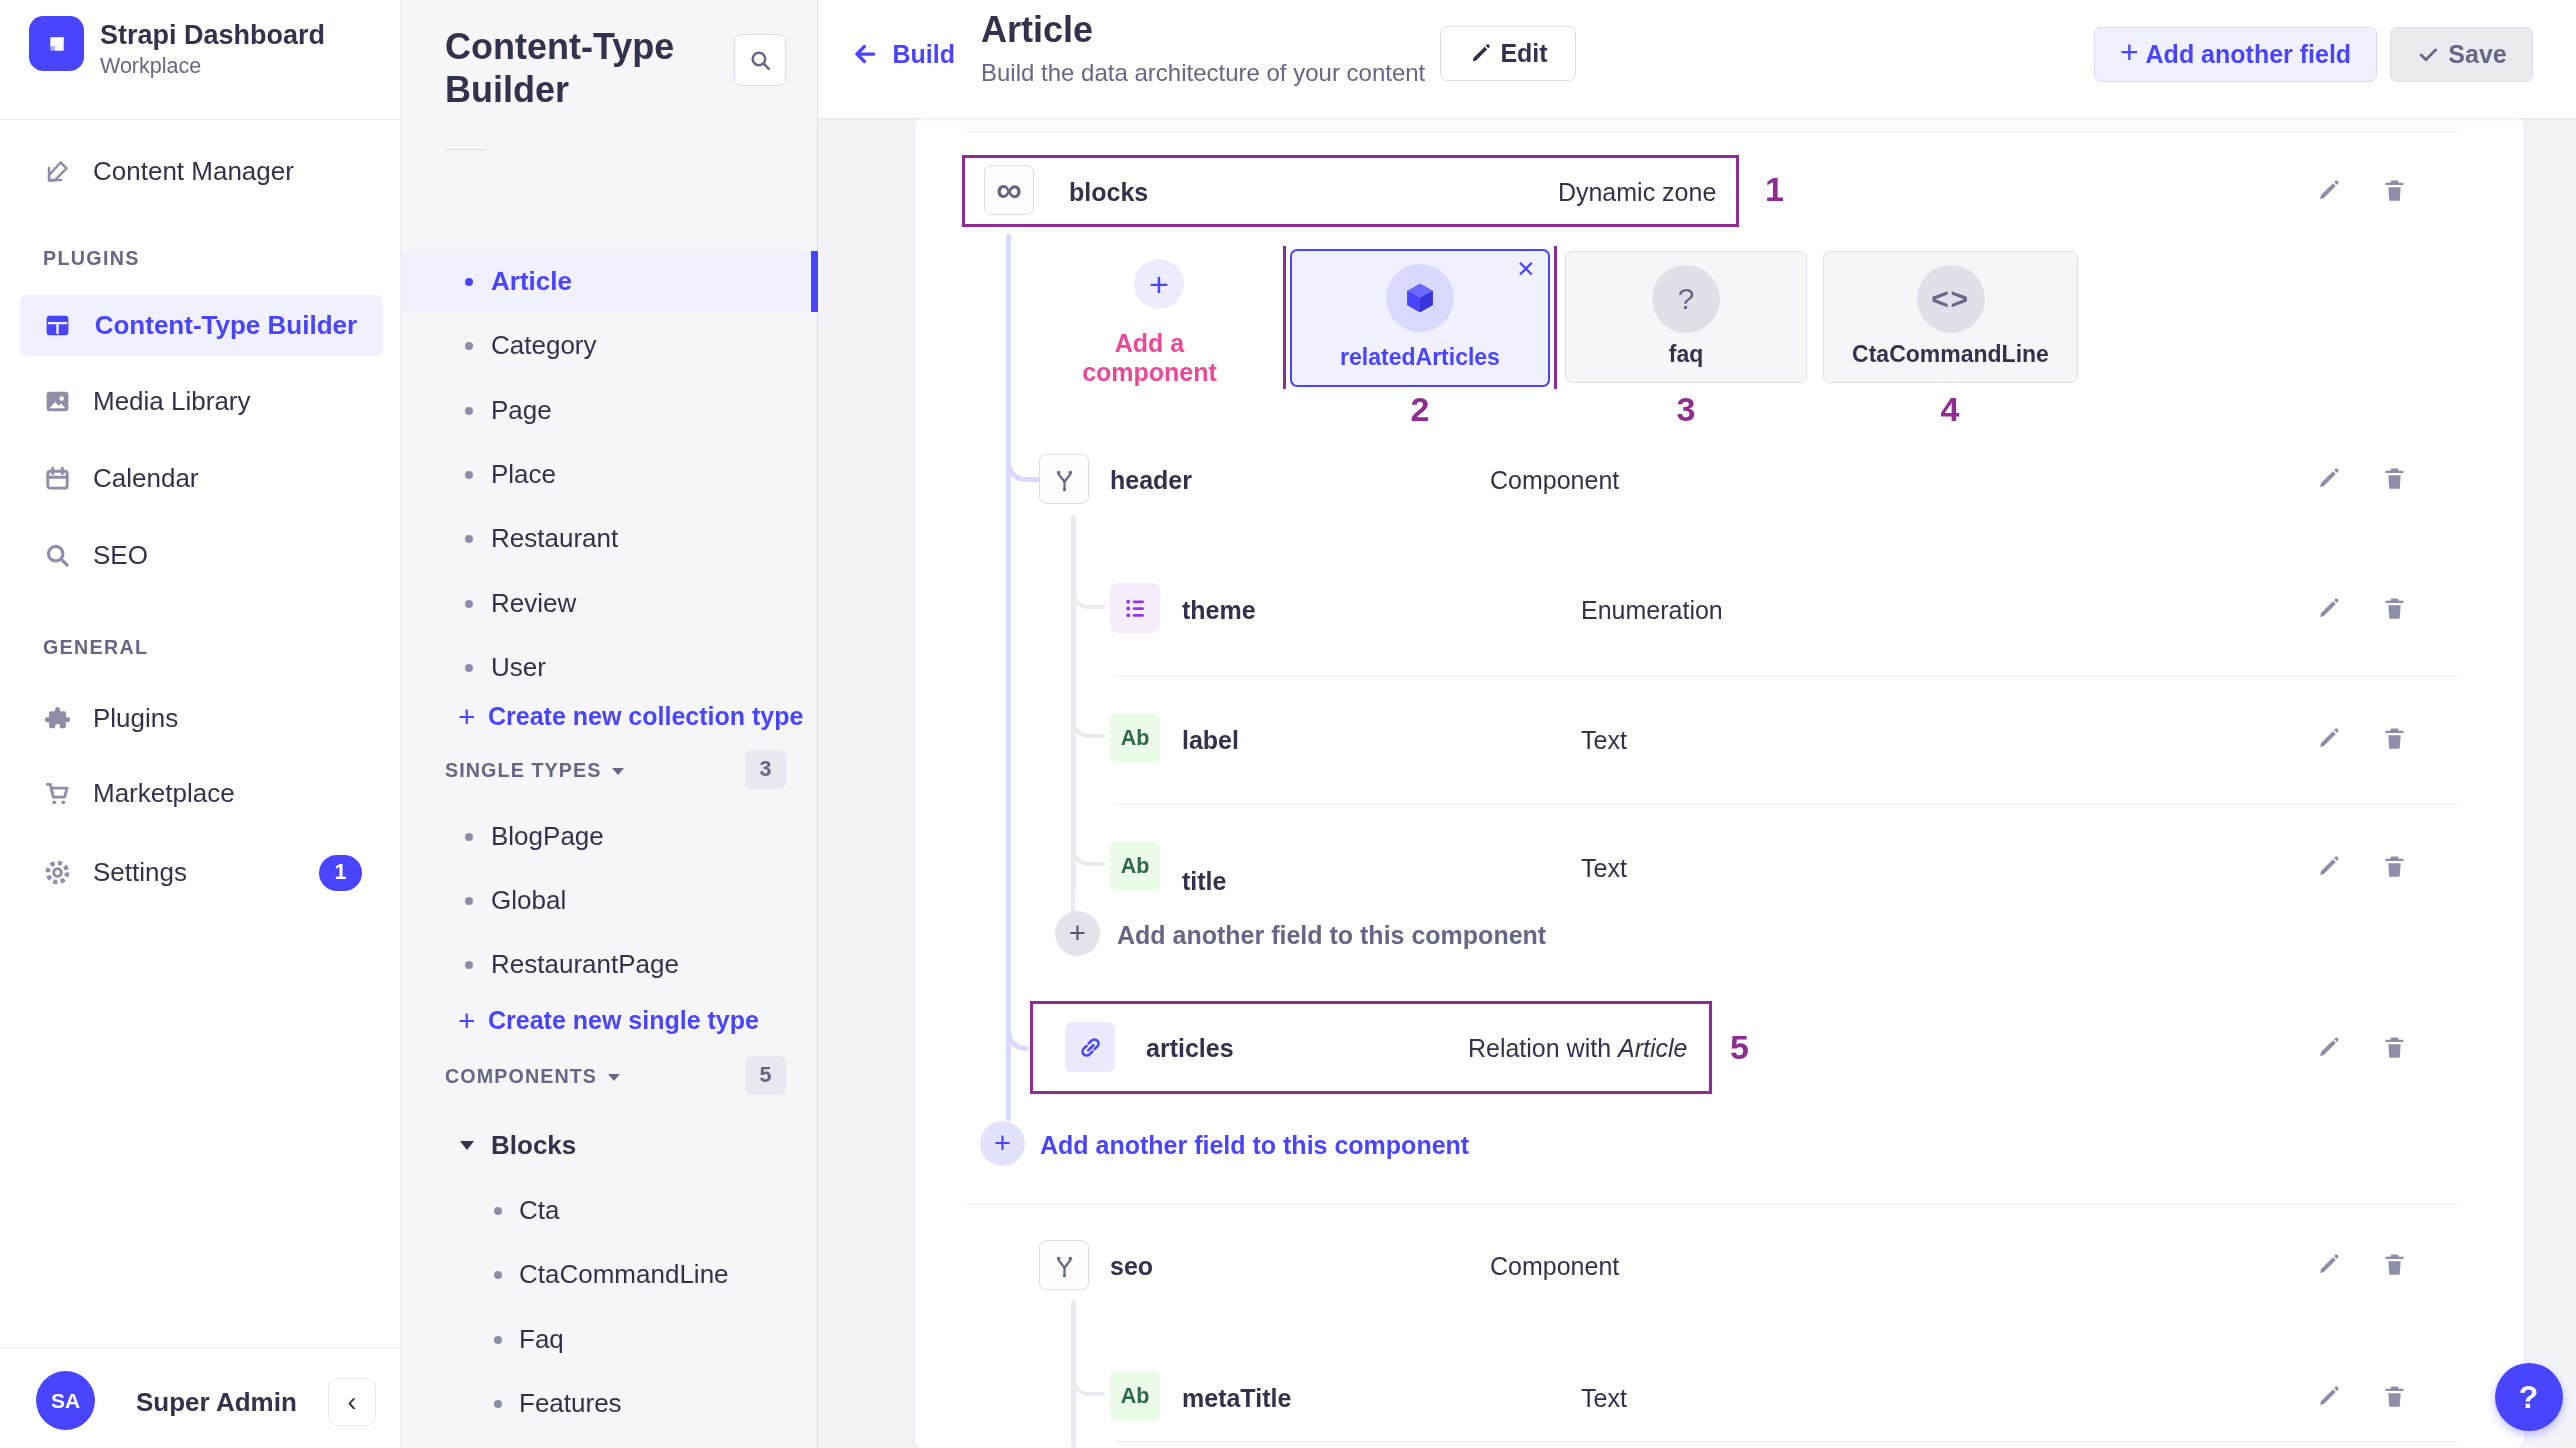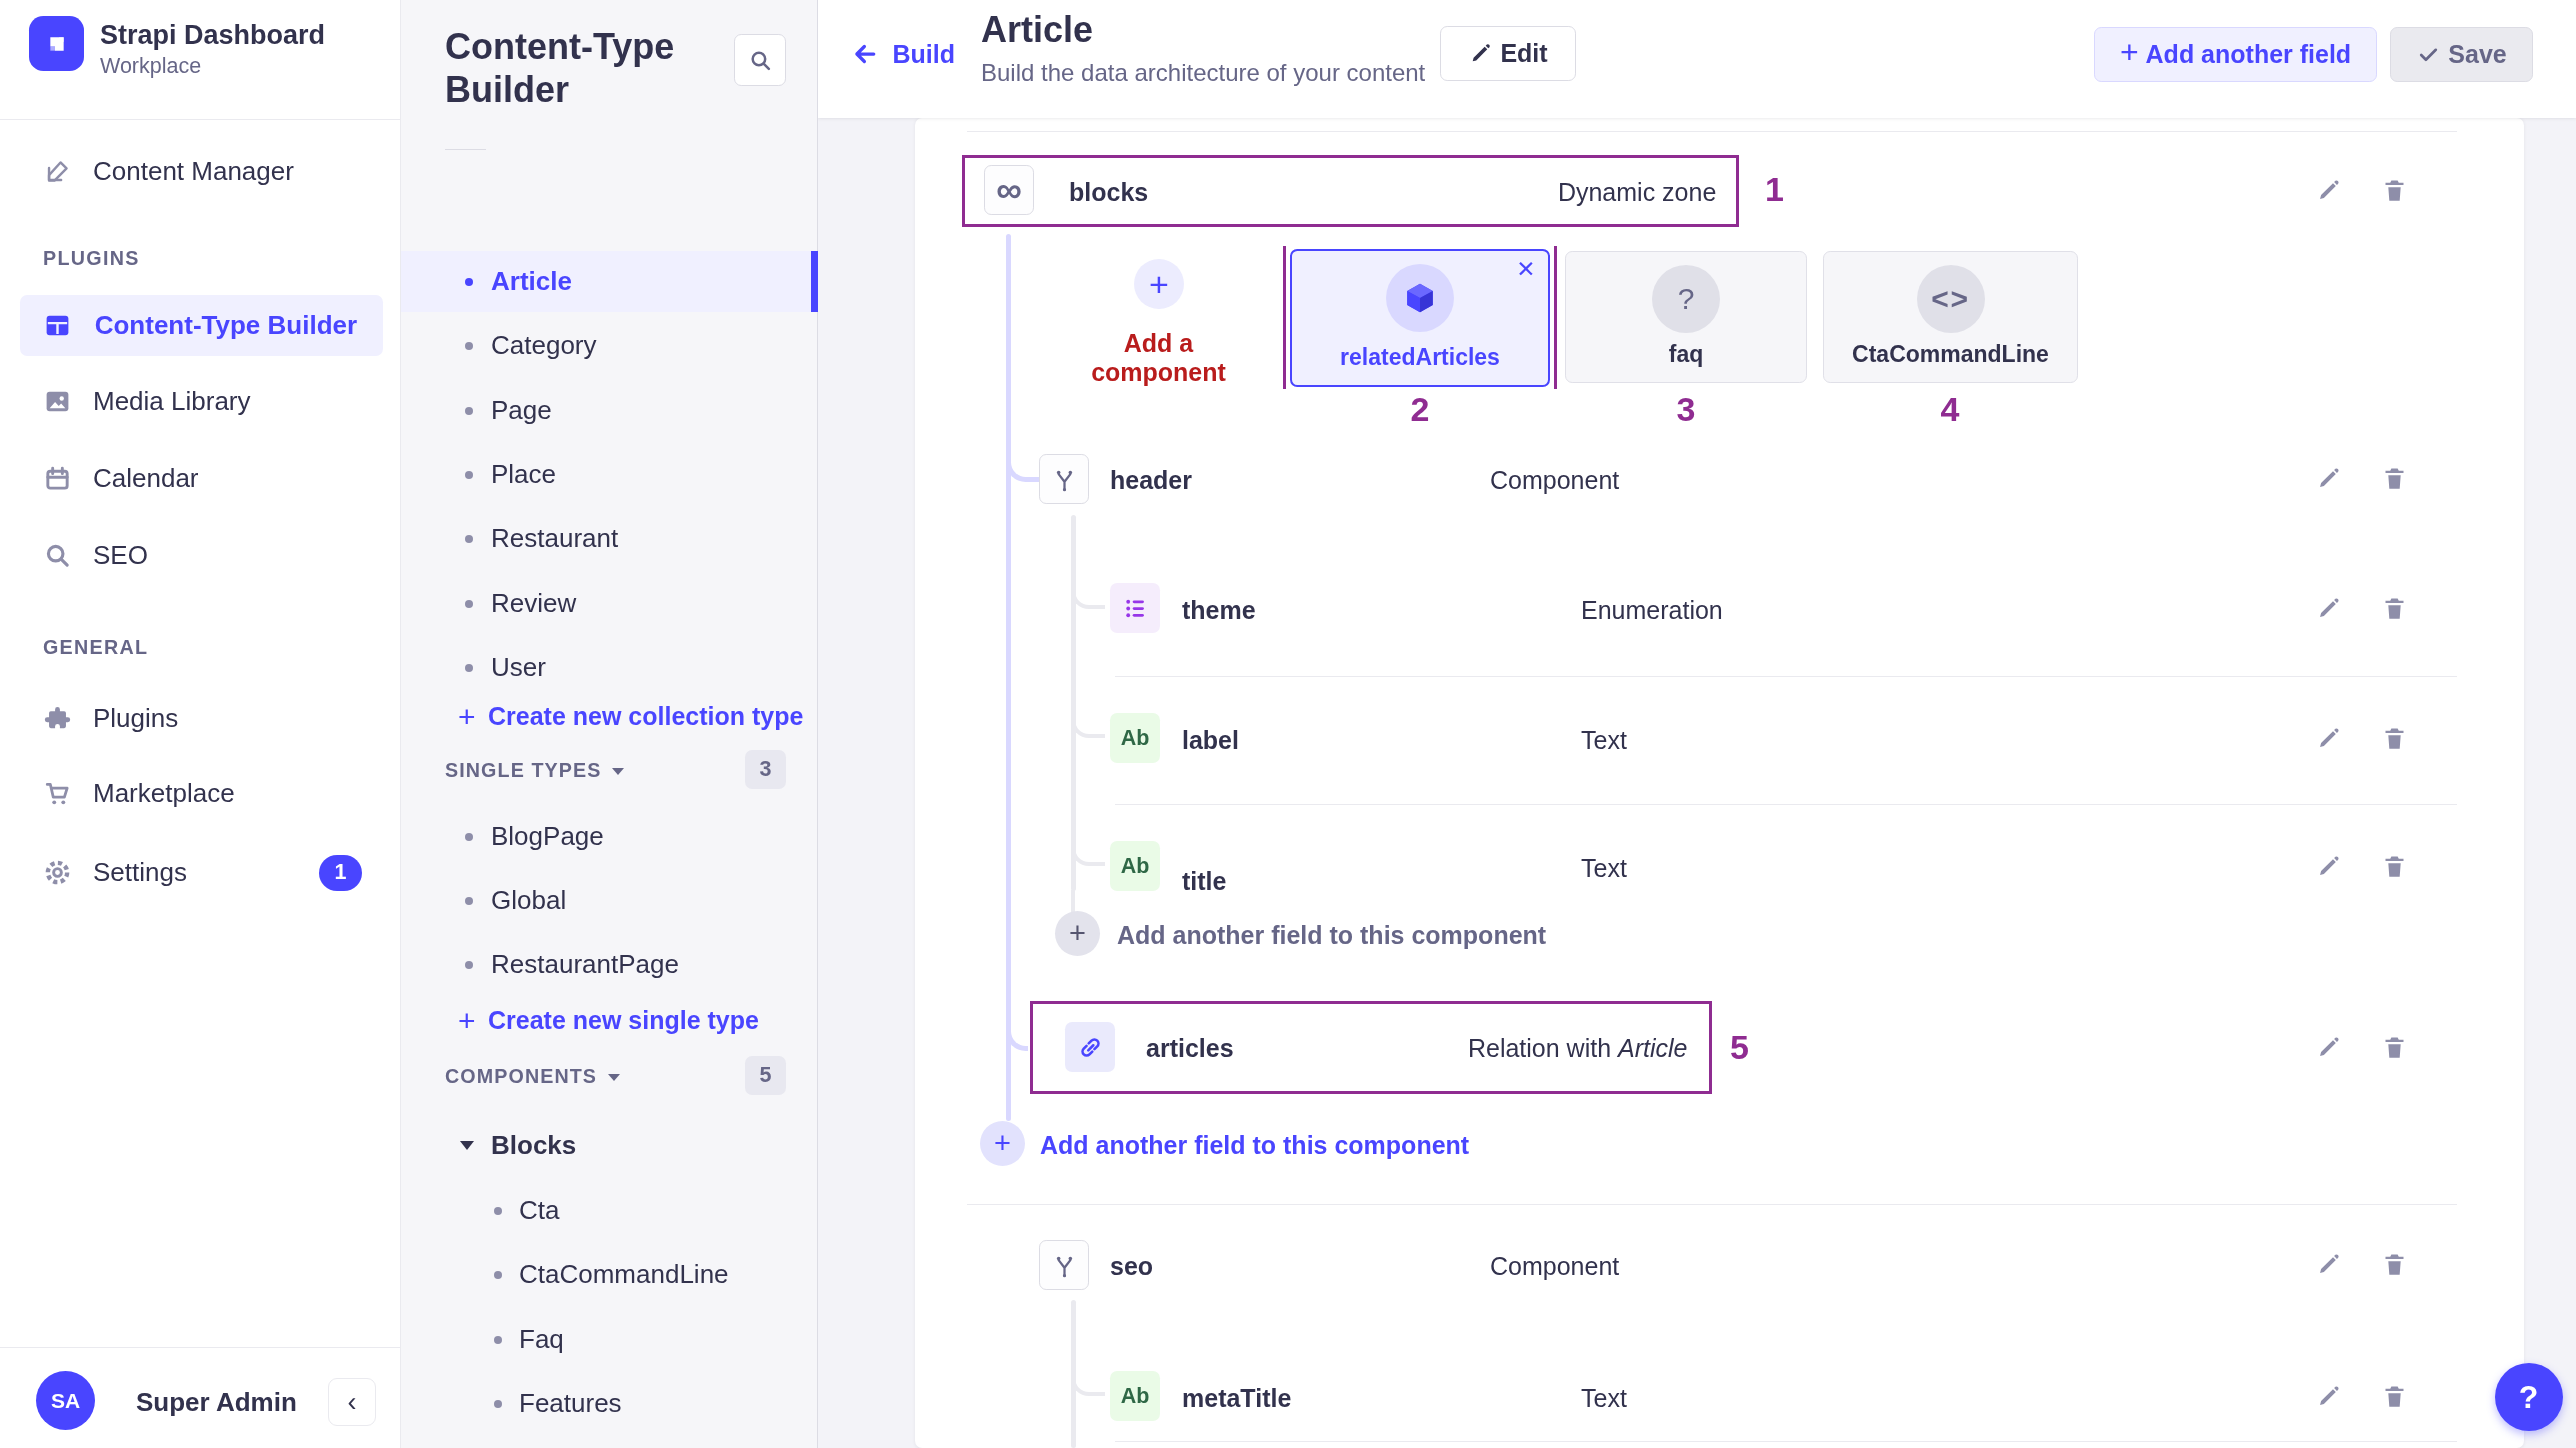--- a/index.html
+++ b/index.html
@@ -369,21 +369,21 @@
       <span>
           <svg viewBox="0 0 24 24" width="27" height="27" fill="currentColor">
             <path d="M9.2 3h5.6l1 2H20v2.2H4V5h4.2l1-2zM6.5 9h11l-.9 12H7.4L6.5 9z"></path>
           </svg>
         </span>
     </div>
 
     <div class="addcirc" style="left:219px; top:141px; width:50px; height:50px; background:#ececfe; color:#4945ff; font-size:34px;">
         <span>+</span>
       </div>
-    <div class="addtext" style="left:145px; top:211px; width:197px; text-align:center; color:#b91c1c;">Add a component</div>
+    <div class="addtext" style="left:136px; top:211px; width:197px; text-align:center; color:#ec4899;">Add a component</div>
 
     <div class="ann-sides" style="left:368px; top:128px; width:274px; height:143px;"></div>
     <div class="comp-card selected" style="left:375px; top:131px; width:260px; height:138px;">
       <span class="ccirc">
         <svg viewBox="0 0 24 24" width="36" height="36">
             <path d="M12 2.5l8.5 4.8v9.4L12 21.5l-8.5-4.8V7.3L12 2.5z" fill="#4945ff"></path>
             <path d="M12 2.5l8.5 4.8L12 12 3.5 7.3 12 2.5z" fill="#6b68ff"></path>
             <path d="M12 12v9.5l-8.5-4.8V7.3L12 12z" fill="#4945ff"></path>
             <path d="M12 12l8.5-4.7v9.4L12 21.5V12z" fill="#3734d6"></path>
           </svg>

